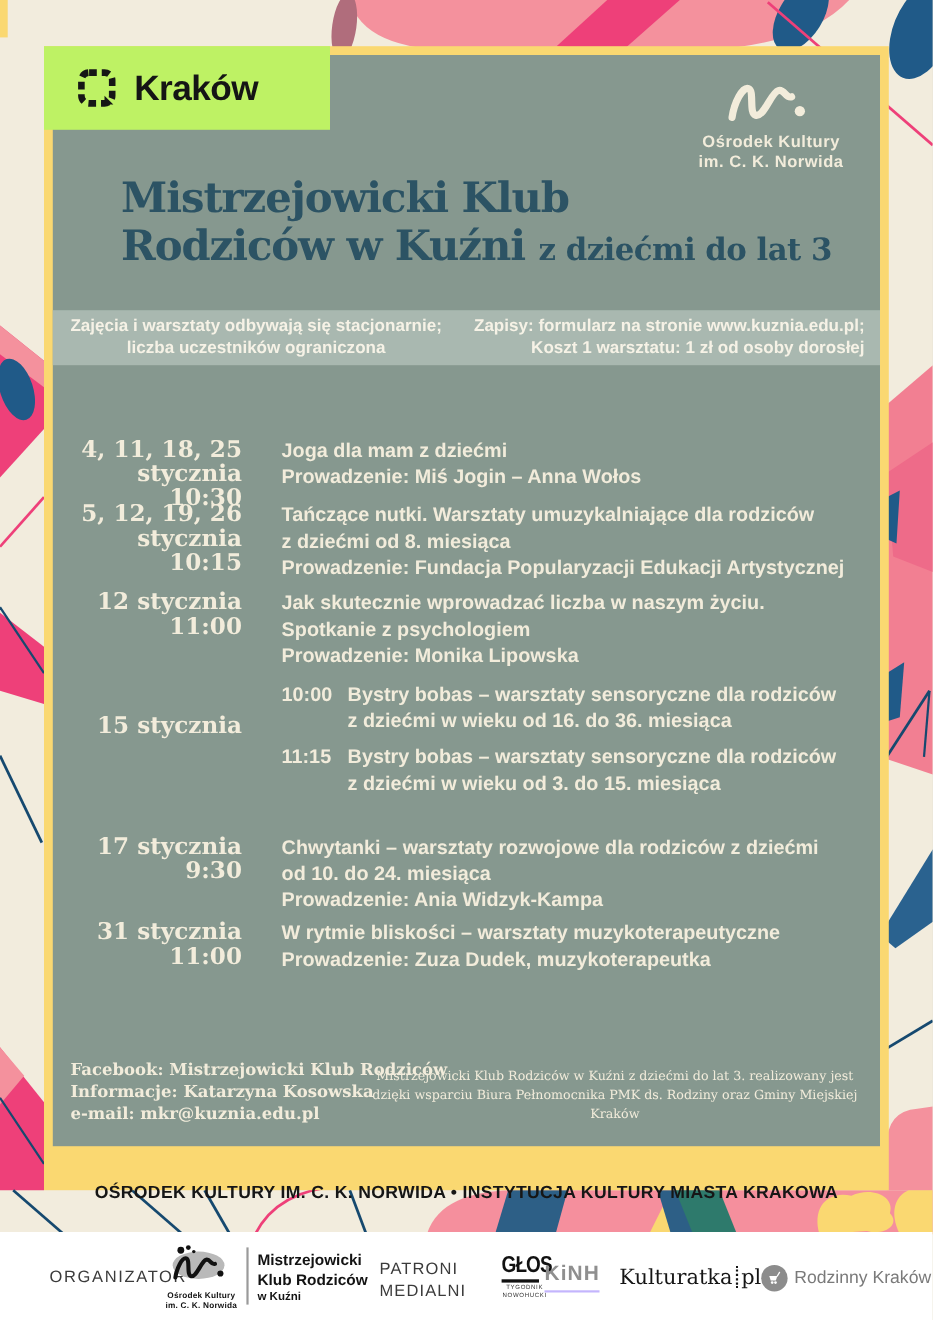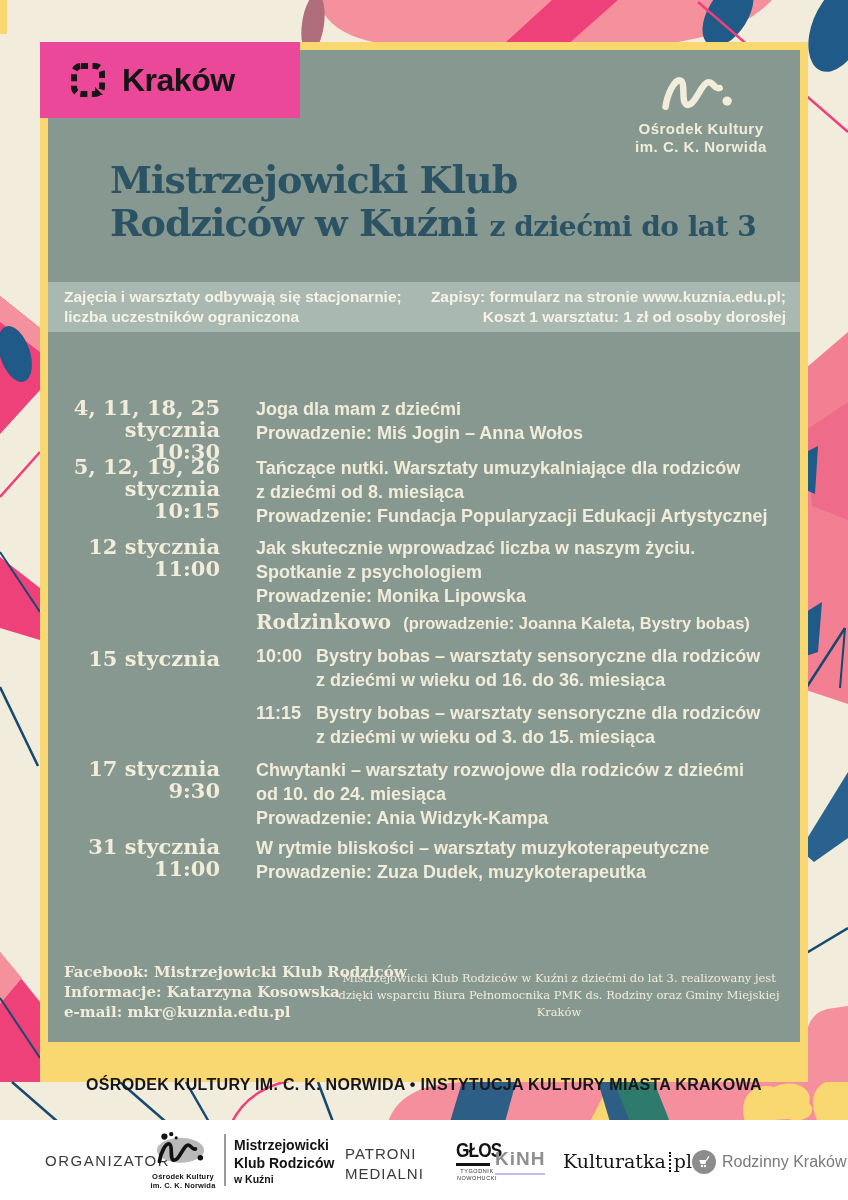--- a/index.html
+++ b/index.html
@@ -5,36 +5,36 @@
   html,body{margin:0;padding:0;background:#e8e4d8;}
   .canvas{position:relative;width:848px;height:1200px;background:#f2ecdd;overflow:hidden;
           font-family:"Liberation Sans",sans-serif;}
   .decor{position:absolute;left:0;top:0;}
 
   
   .frame{position:absolute;left:40px;top:42px;width:768px;height:1040px;background:#fad871;}
   .green{position:absolute;left:8px;top:8px;width:752px;height:992px;background:#86988f;}
 
   
-  .krakow-box{position:absolute;left:0;top:0;width:260px;height:76px;background:#ec4899;
+  .krakow-box{position:absolute;left:0;top:0;width:260px;height:76px;background:#bef264;
               display:flex;align-items:center;padding-left:30px;box-sizing:border-box;}
   .krakow-box .kr-text{font-size:32px;font-weight:bold;color:#151515;margin-left:16px;letter-spacing:-0.5px;}
 
   
   .norwid{position:absolute;right:14px;top:10px;width:170px;text-align:center;color:#f2ecdb;}
   .norwid .nw-lines{font-size:15px;font-weight:bold;line-height:18px;letter-spacing:0.5px;}
 
   
   .title{position:absolute;left:62px;top:108px;color:#2c5364;
          font-family:"DejaVu Serif",serif;font-weight:bold;font-size:38px;line-height:43px;letter-spacing:-1px;}
   .title .suffix{font-size:28px;letter-spacing:-0.5px;}
 
   
   .info-bar{position:absolute;left:0;top:232px;width:100%;height:50px;background:#a9b8b0;color:#f6f2e6;}
-  .info-left{position:absolute;left:16px;top:5px;font-size:15.5px;font-weight:bold;line-height:20px;white-space:nowrap;}
+  .info-left{position:absolute;left:16px;top:5px;font-size:15.5px;font-weight:bold;line-height:20px;white-space:nowrap;text-align:center;}
   .info-right{position:absolute;right:14px;top:5px;font-size:15.5px;font-weight:bold;line-height:20px;
               text-align:right;white-space:nowrap;}
 
   
   .row{position:absolute;left:0;width:100%;color:#f2ecdb;}
   .dates{position:absolute;left:0;width:172px;text-align:right;
          font-family:"DejaVu Serif",serif;font-weight:bold;font-size:21px;line-height:22px;}
   .dates-offset{padding-top:38px;}
   .desc{position:absolute;left:208px;width:548px;font-size:18px;font-weight:bold;line-height:24px;}
   .group-head .gh{font-family:"DejaVu Serif",serif;font-size:20px;font-weight:bold;}
@@ -191,24 +191,20 @@
           <div>Spotkanie z psychologiem</div>
           <div>Prowadzenie: Monika Lipowska</div>
         </div>
       </div>
 
       <div class="row" style="top:560px">
         <div class="dates dates-offset">
           <div>15 stycznia</div>
         </div>
         <div class="desc">
-          <div class="group-head">
-            <span class="gh">Rodzinkowo</span>
-            <span class="ghn">(prowadzenie: Joanna Kaleta, Bystry bobas)</span>
-          </div>
           <div class="session">
             <div class="time">10:00</div>
             <div>
               <div>Bystry bobas – warsztaty sensoryczne dla rodziców</div>
               <div>z dziećmi w wieku od 16. do 36. miesiąca</div>
             </div>
           </div>
           <div class="session">
             <div class="time">11:15</div>
             <div>

